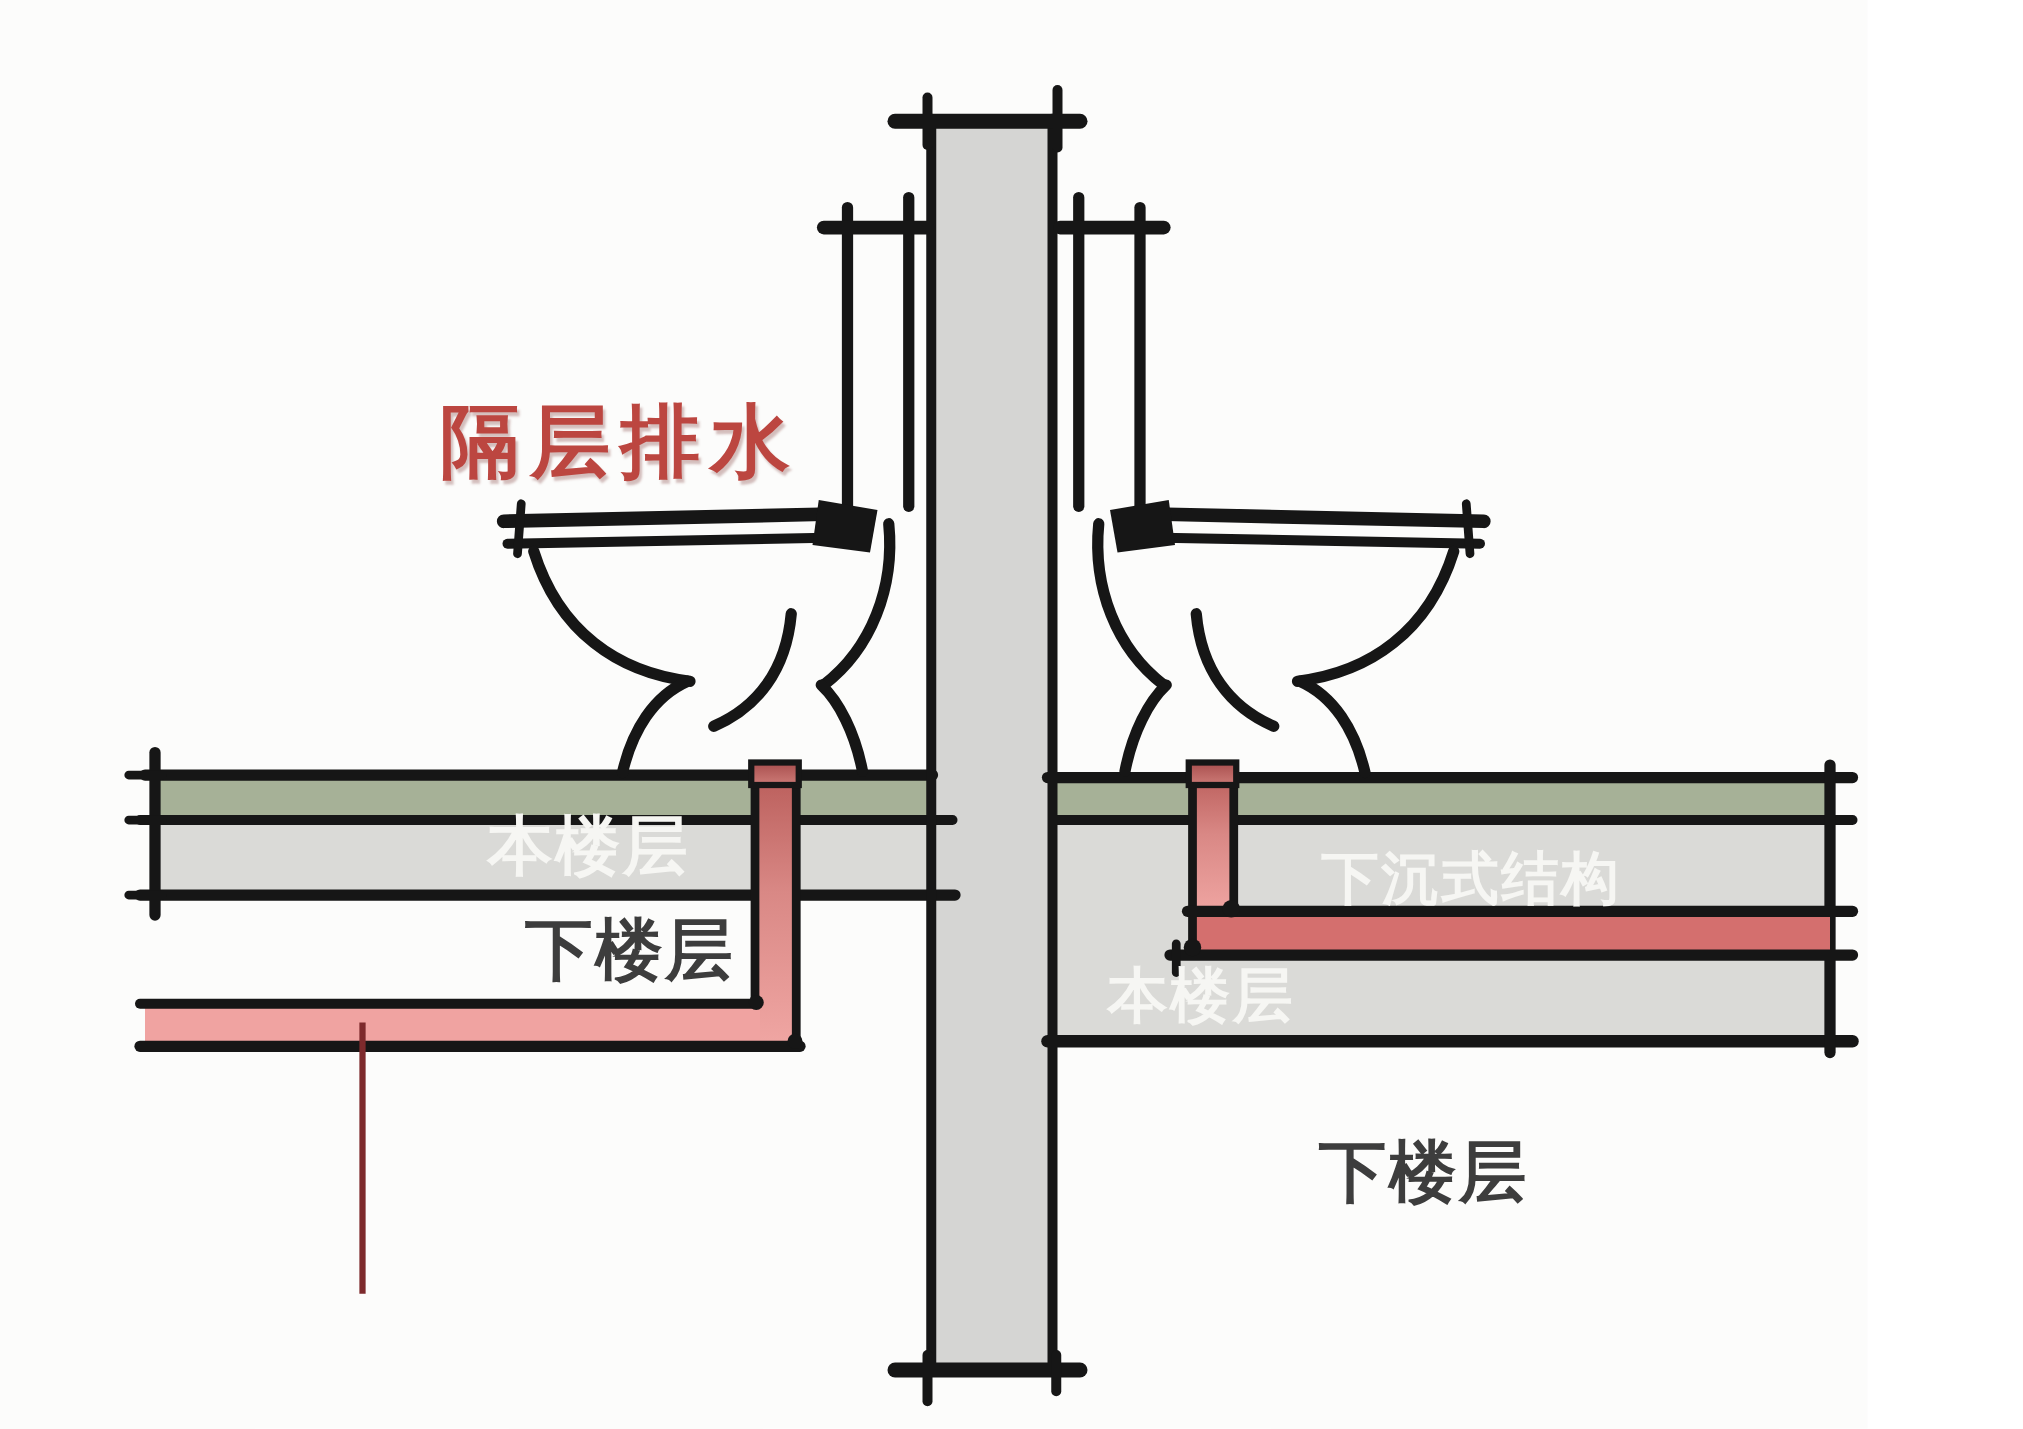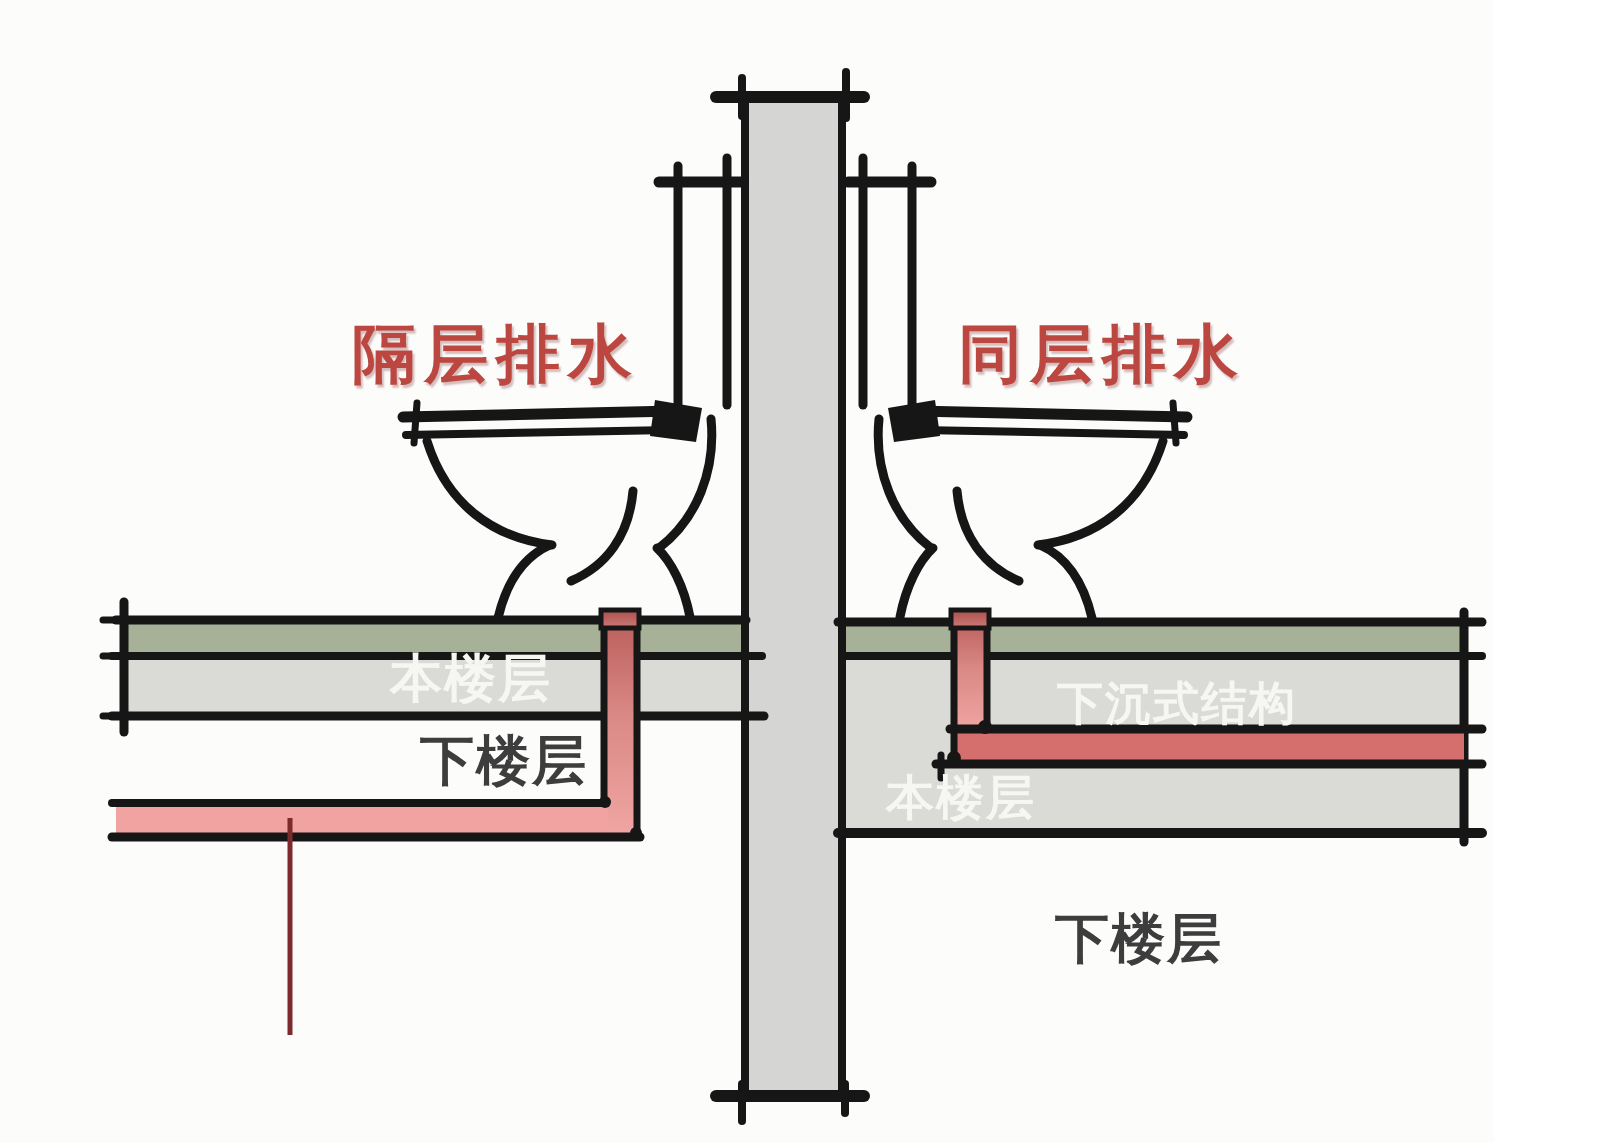--- a/index.html
+++ b/index.html
@@ -1,21 +1,21 @@
 <!DOCTYPE html>
 <html style="--c-background: #fcfcfb; --c-title-red: #bc4640; --c-annotation-red: #9b2f33; --c-leader-line-red: #7d2a2c; --c-floor-green: #a6b197; --c-slab-gray: #dadad7; --c-stack-pipe-gray: #d5d5d3; --c-drain-pink-light: #f0a3a1; --c-drain-pink-dark: #d46f6e; --c-outline-black: #161616; --c-label-white: #f6f6f3; --c-dark-text: #3d3d3d; --c-watermark-gray: #eceae5;"><head>
 <meta charset="utf-8">
 <style>
   html,body{margin:0;padding:0;background:#ffffff;}
   .stage{
     position:relative;
     width:1494px;height:1143px;
     background:var(--c-background,#fcfcfb);
     overflow:hidden;
-    font-family:Liberation Sans, sans-serif;
+    font-family:Liberation Serif, serif;
   }
   .stage svg{position:absolute;left:0;top:0;}
   
   .ink{stroke:var(--c-outline-black,#161616);fill:none;stroke-linecap:round;stroke-linejoin:round;}
   .blob{fill:var(--c-outline-black,#161616);stroke:none;}
   .fill-stack{fill:var(--c-stack-pipe-gray,#d5d5d3);}
   .fill-slab{fill:var(--c-slab-gray,#dadad7);}
   .fill-green{fill:var(--c-floor-green,#a6b197);}
   .fill-pinkL{fill:var(--c-drain-pink-light,#f0a3a1);}
   .fill-pinkD{fill:var(--c-drain-pink-dark,#d46f6e);}
@@ -128,21 +128,20 @@
       <path class="ink" stroke-width="9" d="M633,491 C629,536 606,566 571,581"></path>
       <path class="ink" stroke-width="9" d="M711,419 C716,470 697,519 659,548"></path>
       <path class="ink" stroke-width="9" d="M657,548 C671,561 684,586 690,617"></path>
       <rect x="601" y="610" width="38" height="18" fill="url(#capGrad)" stroke="var(--c-outline-black,#161616)" stroke-width="5"></rect>
     </g>
 
     <use href="#toiletL" transform="translate(1590,0) scale(-1,1)"></use>
   </svg>
 
   <div class="label title" style="left:352px;top:322px;">隔层排水</div>
-  <div class="label title" style="left:958px;top:322px;">同层排水</div>
 
   <div class="label lbl-white" style="left:390px;top:652px;font-size:52px;letter-spacing:2px;">本楼层</div>
   <div class="label lbl-dark" style="left:420px;top:733px;font-size:54px;letter-spacing:2px;">下楼层</div>
 
   <div class="label lbl-white" style="left:1057px;top:680px;font-size:46px;letter-spacing:2px;">下沉式结构</div>
   <div class="label lbl-white" style="left:886px;top:774px;font-size:48px;letter-spacing:2px;">本楼层</div>
   <div class="label lbl-dark" style="left:1055px;top:911px;font-size:54px;letter-spacing:2px;">下楼层</div>
 
 
 </div>

